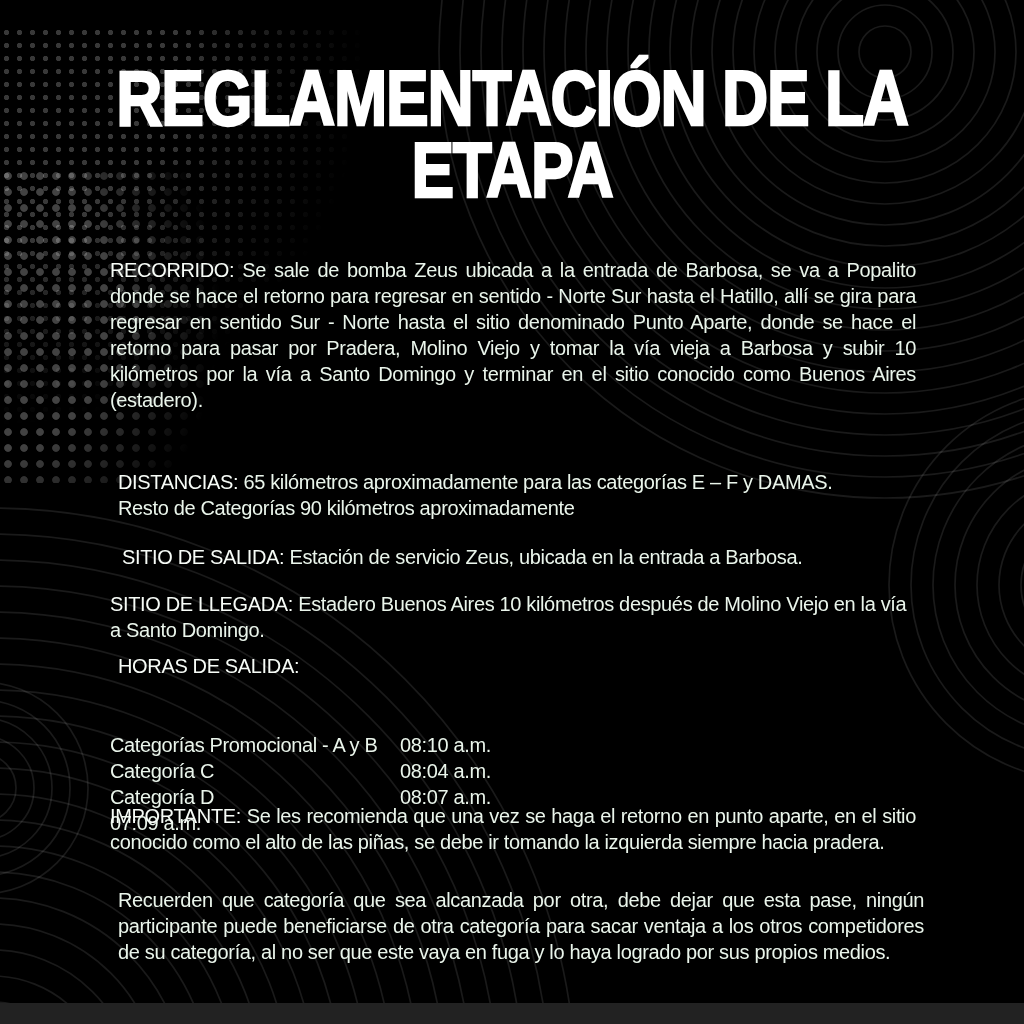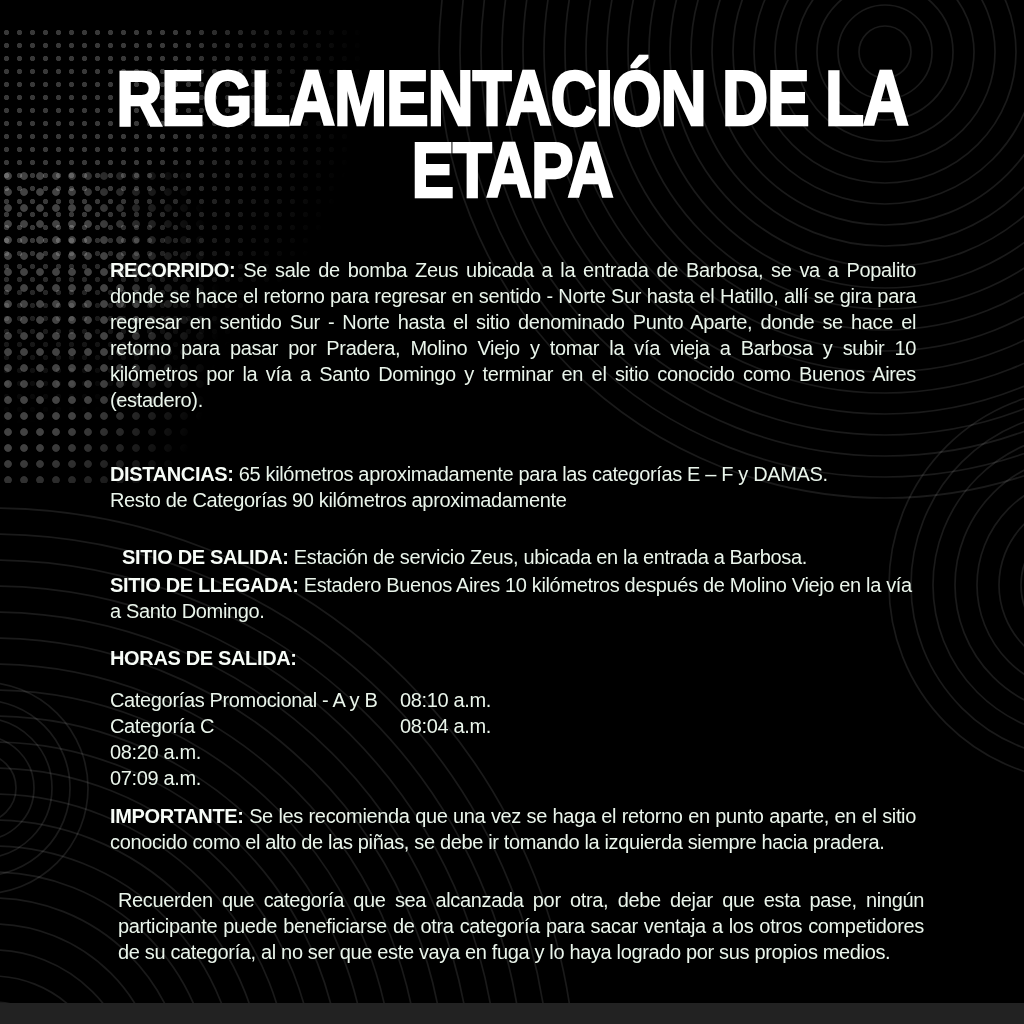--- a/index.html
+++ b/index.html
@@ -32,31 +32,31 @@
     text-align:center; color:#FFFFFF;
     font-weight:700; font-size:78px; line-height:72px;
     letter-spacing:-1.5px;
     -webkit-text-stroke:2.4px #FFFFFF;
     transform:scaleX(0.82); transform-origin:center top;
   }
 
   
   .para {
     position:absolute; left:110px; width:806px;
-    color:#EAF5EB; font-size:20px; line-height:26px; letter-spacing:-0.35px;
+    color:#EAF5EB; font-size:20px; line-height:26px; letter-spacing:-0.35px;margin-top:45px;
   }
-  .para b { font-weight:700; color:#F7FCF7; }
+  .para b { font-weight:400; color:#F7FCF7; }
   .justify { text-align:justify; }
   .blockline { display:block; }
 
   .p-recorrido  { top:257px; }
   .p-nota       { top:419px; }
   .p-distancias { top:461px; }
   .p-salida     { top:532px; }
-  .p-llegada    { top:572px; }
+  .p-llegada    { top:591px; }
   .p-horas      { top:645px; }
   .p-schedule   { top:687px; }
   .p-importante { top:803px; }
   .p-final      { top:879px; }
 
   .sched-row { display:flex; height:26px; }
   .sched-cat { width:290px; flex:0 0 290px; }
   .sched-time { flex:0 0 auto; }
 </style>
 </head>
@@ -138,51 +138,52 @@
     <span class="blockline">REGLAMENTACIÓN DE LA</span>
     <span class="blockline">ETAPA</span>
   </h1>
 
   <p class="para justify p-recorrido" style="margin:0;">
     <b>RECORRIDO:</b>
     <span>Se sale de bomba Zeus ubicada a la entrada de Barbosa, se va a Popalito donde se hace el retorno para regresar en sentido - Norte Sur hasta el Hatillo, allí se gira para regresar en sentido Sur - Norte hasta el sitio denominado Punto Aparte, donde se hace el retorno para pasar por Pradera, Molino Viejo y tomar la vía vieja a Barbosa y subir 10 kilómetros por la vía a Santo Domingo y terminar en el sitio conocido como Buenos Aires (estadero).</span>
   </p>
 
 
-  <p class="para p-distancias" style="margin:0;">
+  <p class="para p-distancias" style="margin:8px;">
     <b>DISTANCIAS:</b>
     <span>65 kilómetros aproximadamente para las categorías E – F y DAMAS.</span>
     <span class="blockline">Resto de Categorías 90 kilómetros aproximadamente</span>
   </p>
 
   <p class="para p-salida" style="margin:12px;">
     <b>SITIO DE SALIDA:</b>
     <span>Estación de servicio Zeus, ubicada en la entrada a Barbosa.</span>
   </p>
 
   <p class="para p-llegada" style="margin:0;">
     <b>SITIO DE LLEGADA:</b>
     <span>Estadero Buenos Aires 10 kilómetros después de Molino Viejo en la vía a Santo Domingo.</span>
   </p>
 
-  <p class="para p-horas" style="margin:0;">
+  <p class="para p-horas" style="margin:8px;">
     <b>HORAS DE SALIDA:</b>
   </p>
 
   <div class="para p-schedule">
     <div class="sched-row">
       <span class="sched-cat">Categorías Promocional - A y B</span>
       <span class="sched-time">08:10 a.m.</span>
     </div>
     <div class="sched-row">
       <span class="sched-cat">Categoría C</span>
       <span class="sched-time">08:04 a.m.</span>
     </div>
     <div class="sched-row">
-      <span class="sched-time">08:20 a.m.</span>
+      <span class="sched-cat">Categoría D</span>
+      <span class="sched-time">08:07 a.m.</span>
     </div>
     <div class="sched-row">
       <span class="sched-time">07:09 a.m.</span>
     </div>
   </div>
 
   <p class="para justify p-importante" style="margin:0;">
     <b>IMPORTANTE:</b>
     <span>Se les recomienda que una vez se haga el retorno en punto aparte, en el sitio conocido como el alto de las piñas, se debe ir tomando la izquierda siempre hacia pradera.</span>
   </p>

